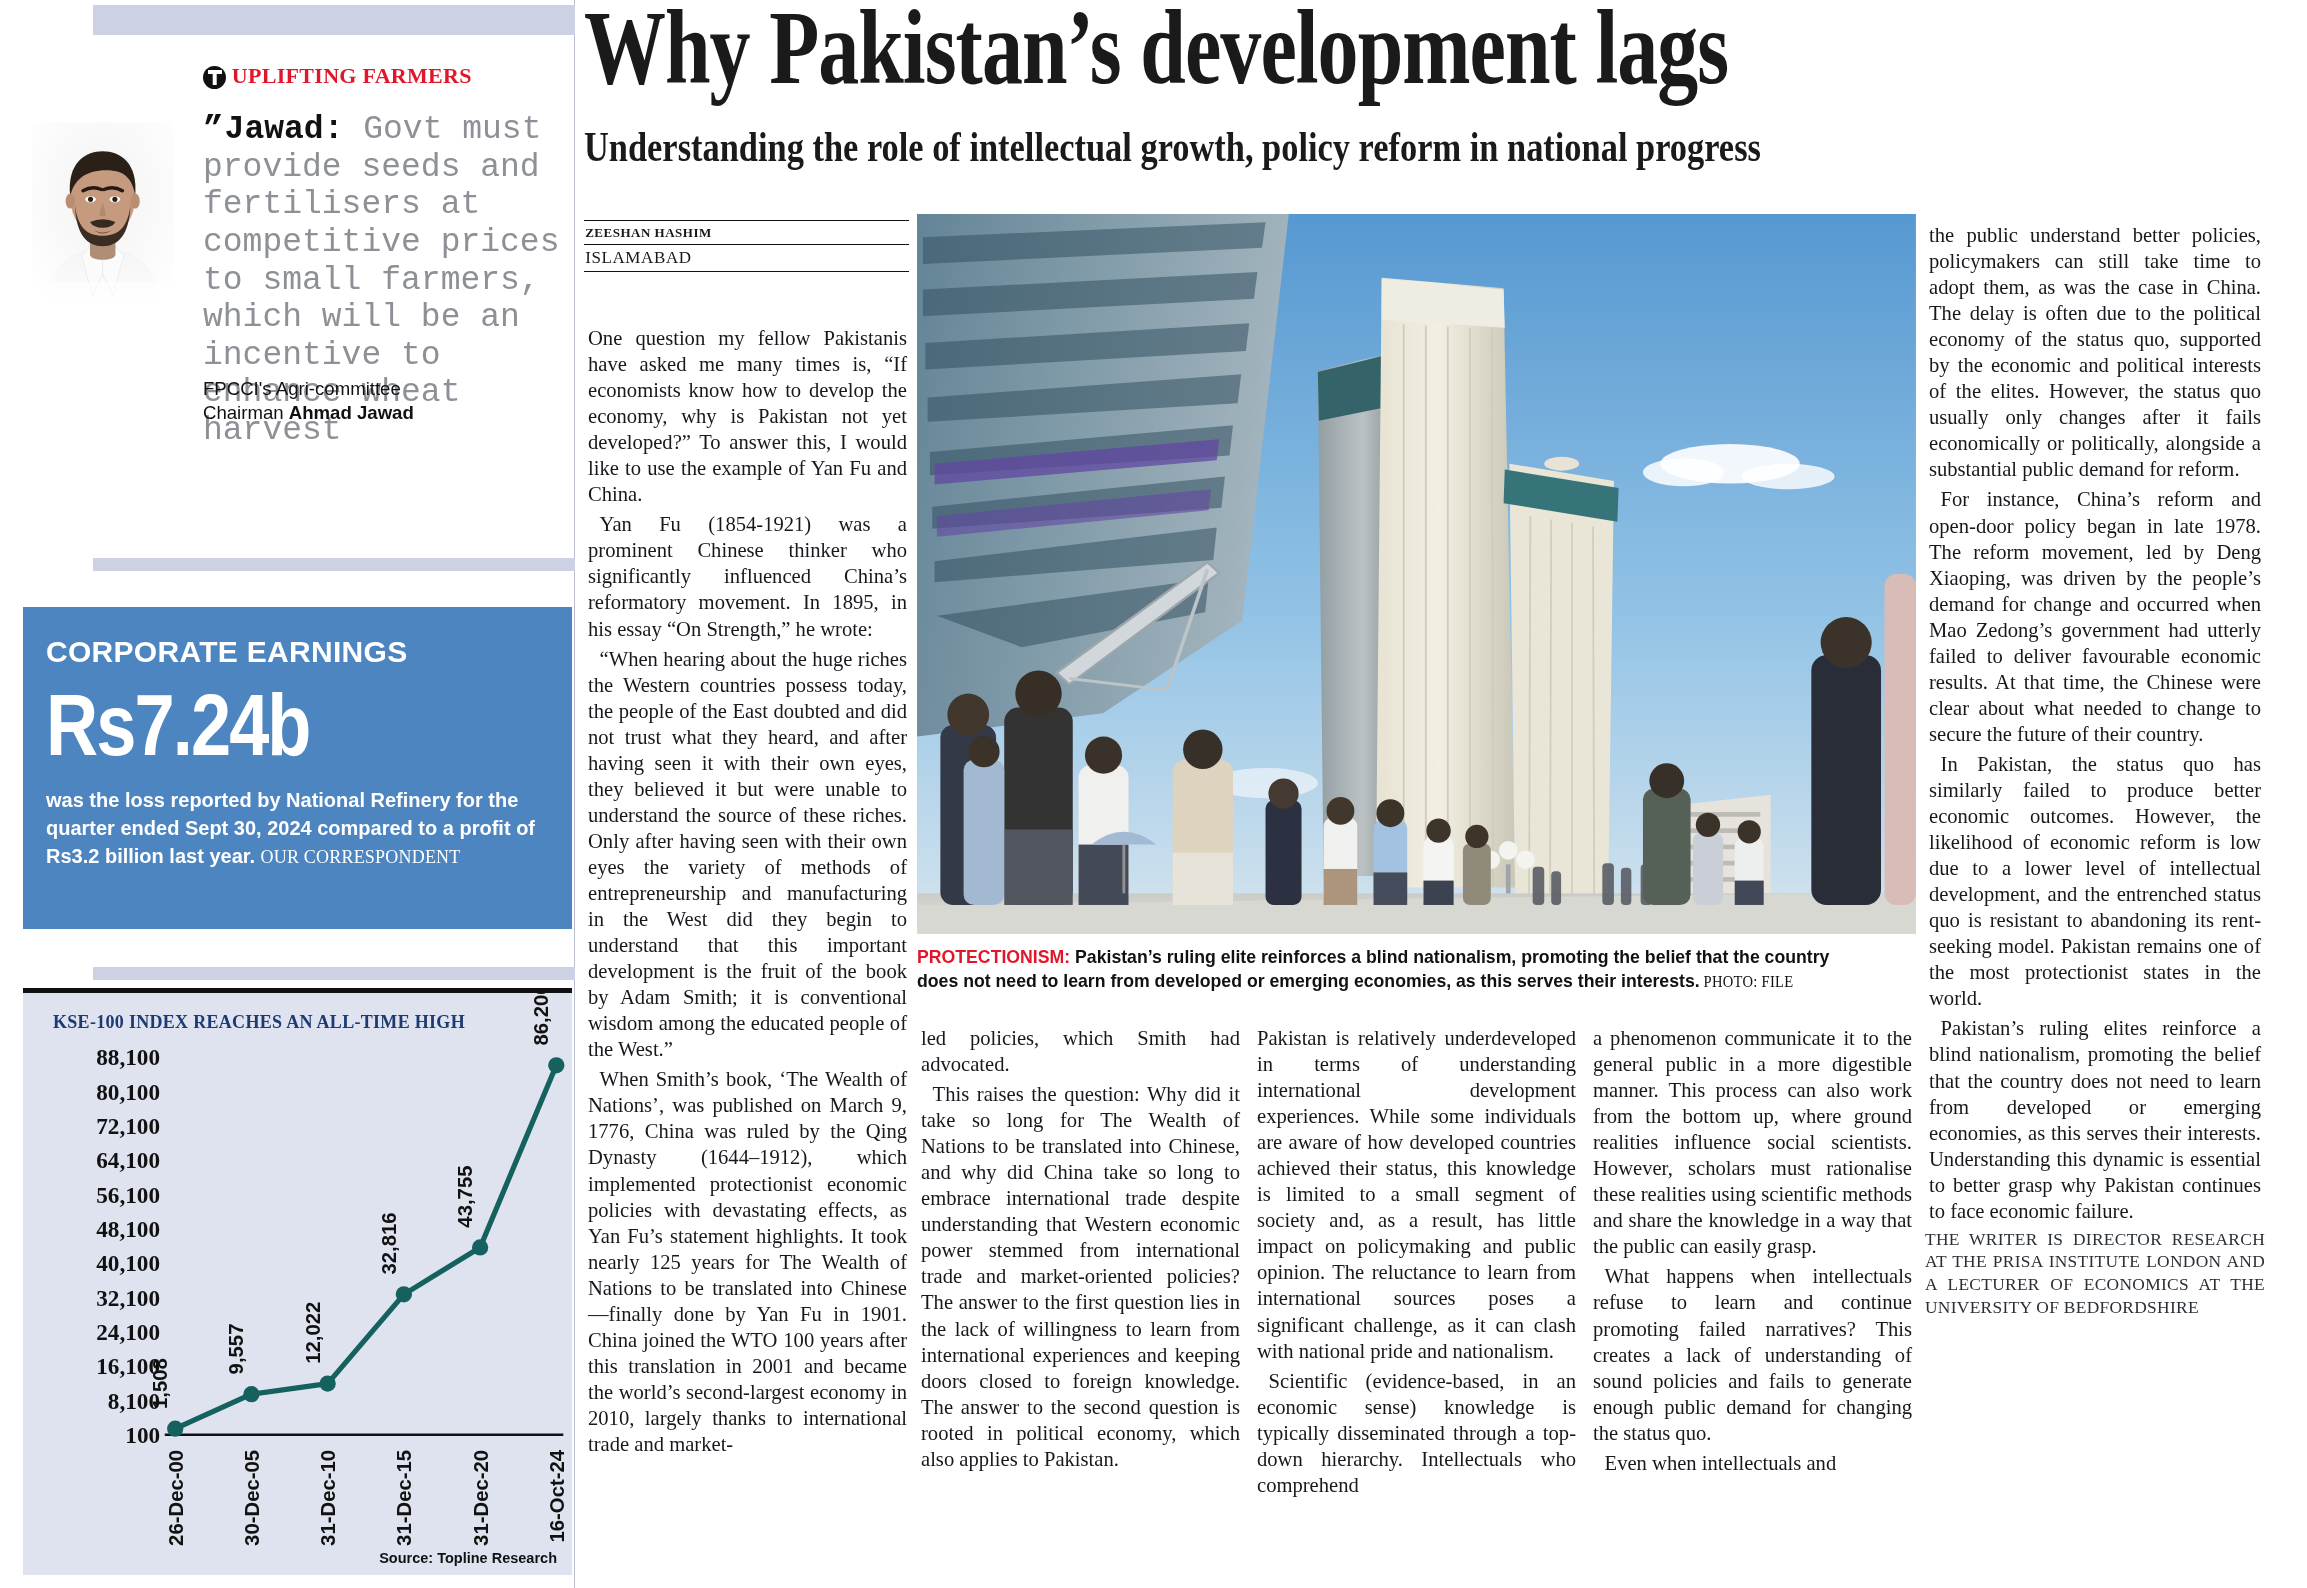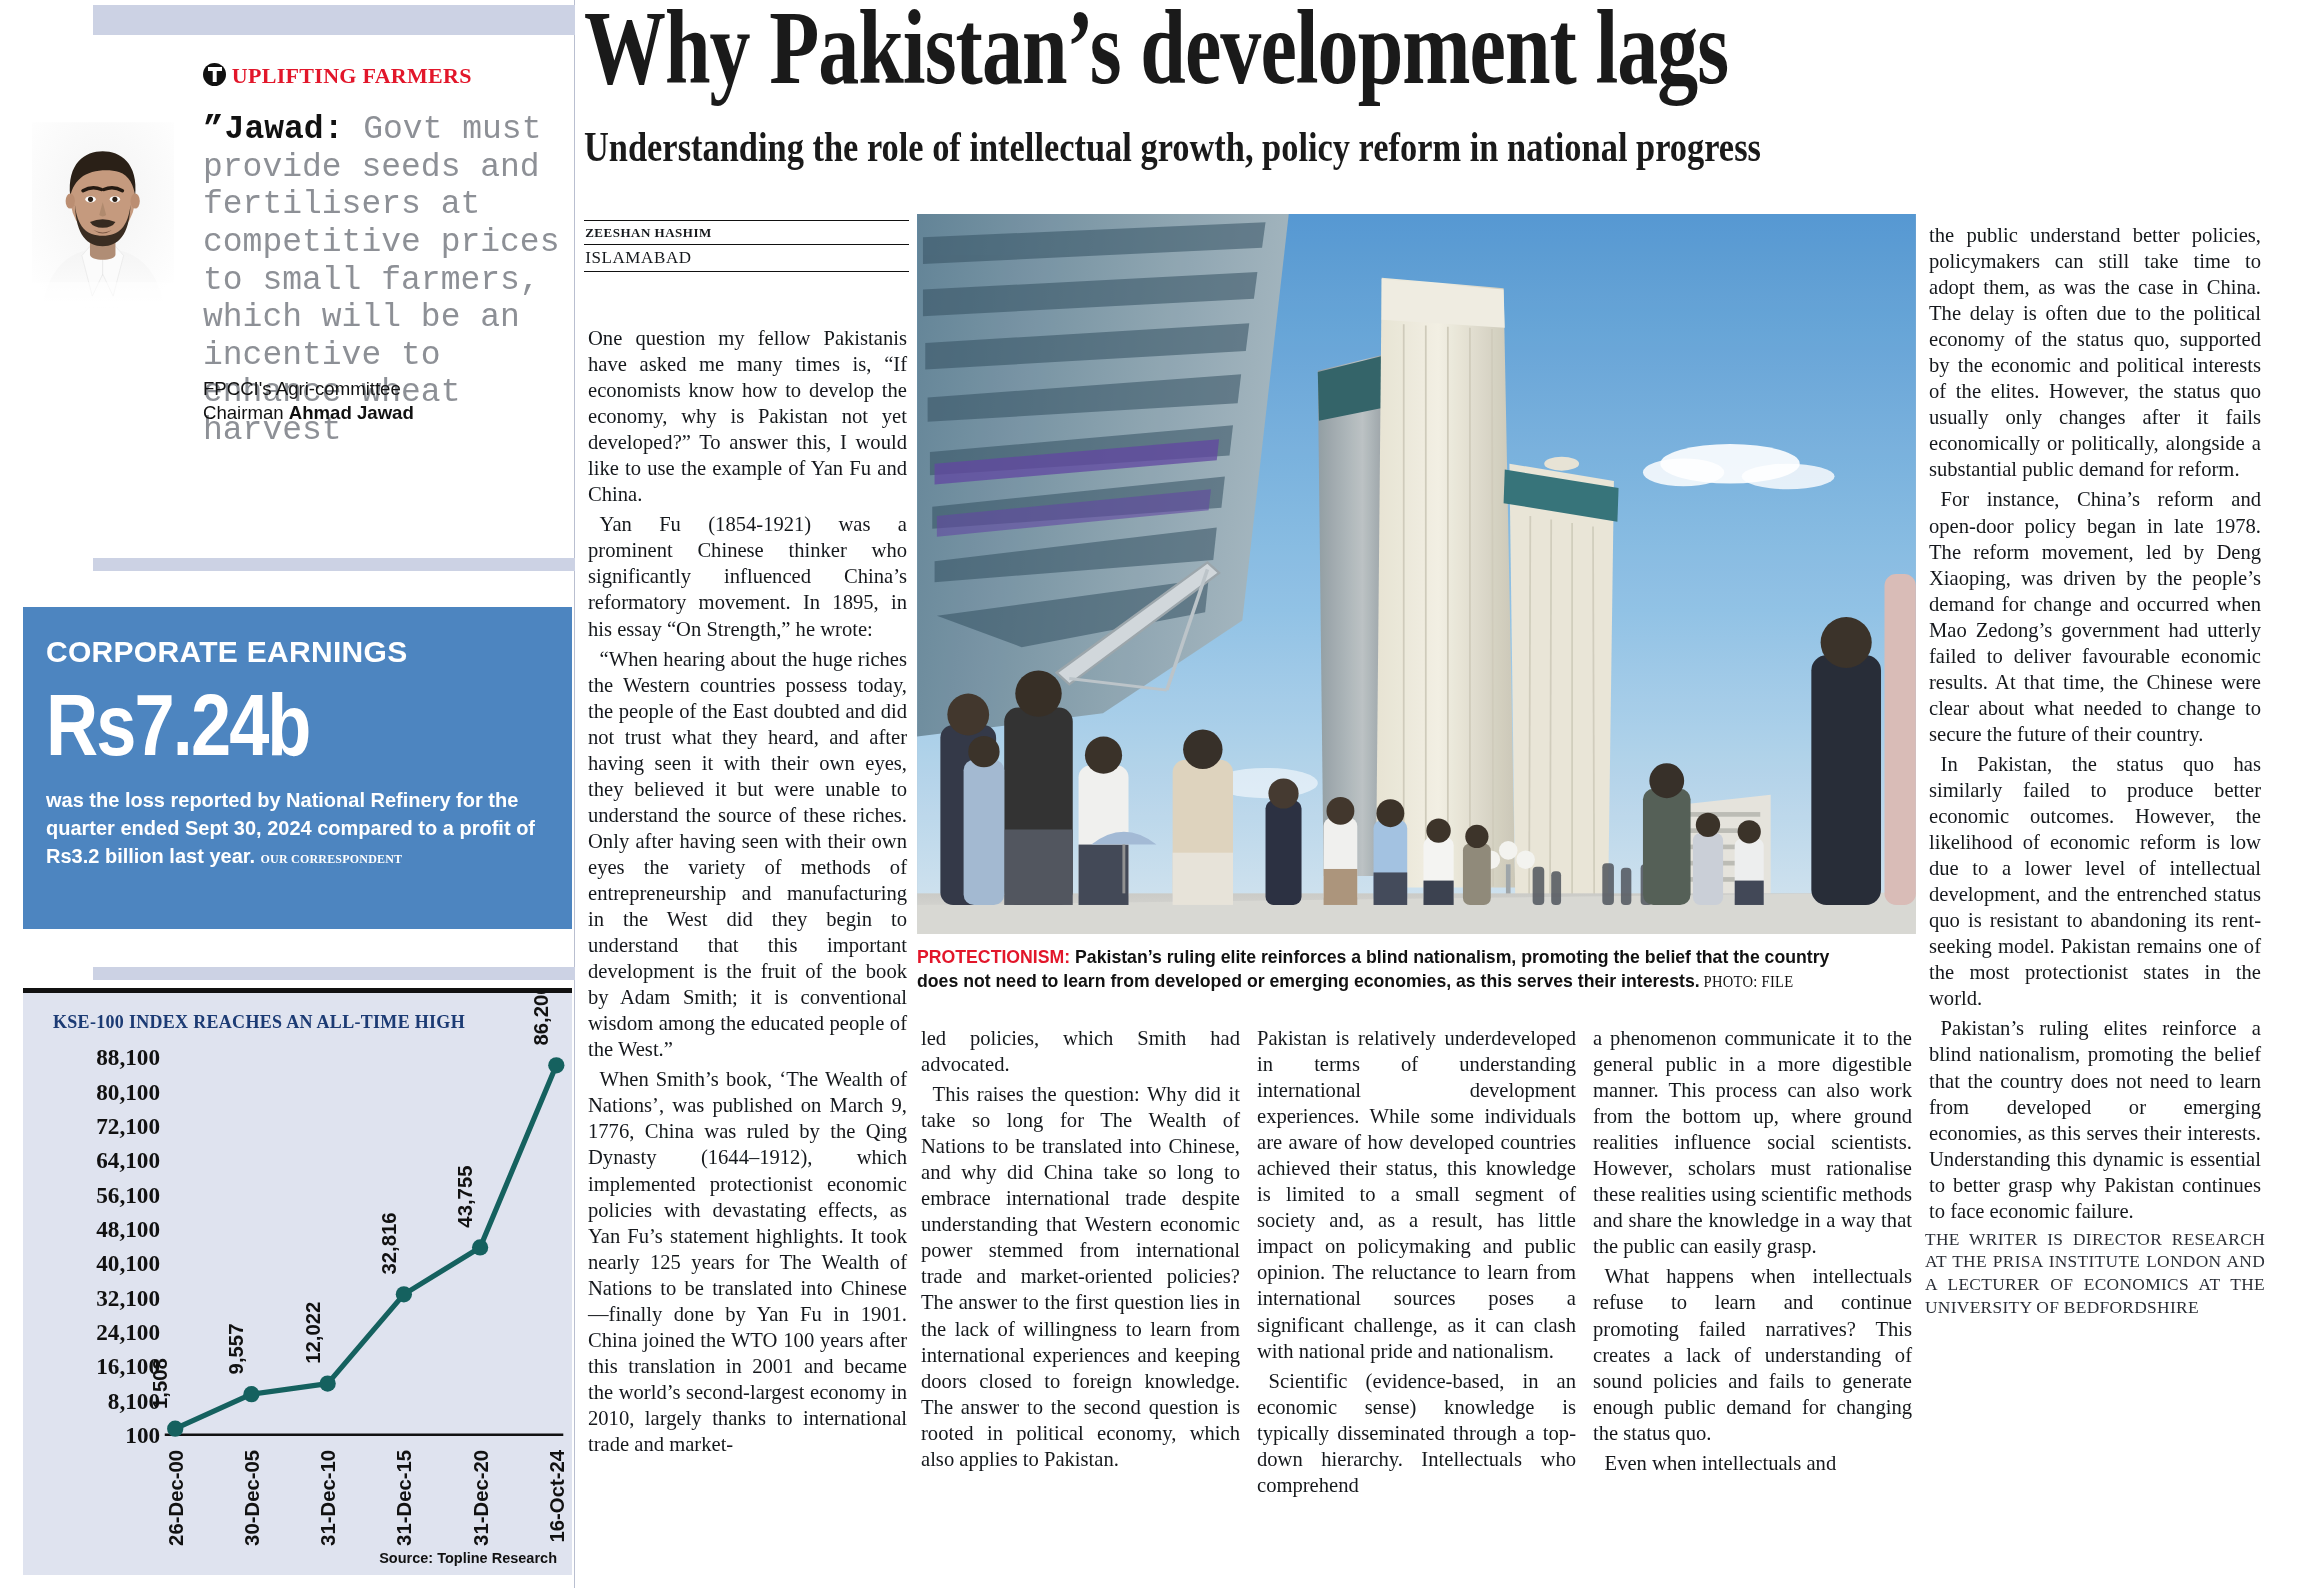--- a/index.html
+++ b/index.html
@@ -25,21 +25,21 @@
   }
 
   
   .promo { position:absolute; left:0; top:52px; width:572px; height:511px; }
   .promo-photo {
     position:absolute; left:32px; top:70px; width:142px; height:186px;
     overflow:hidden;
   }
   .kicker {
     position:absolute; left:203px; top:10.5px;
-    display:flex; align-items:flex-start; gap:5.8px;
+    display:flex; align-items:flex-end; gap:5.8px;
   }
   .kicker-mark {
     width:23px; height:23px; border-radius:50%;
     background:#111; position:relative; flex:0 0 auto;
   }
   .kicker-mark::after{
     content:""; position:absolute; left:50%; top:4.1px;
     transform:translateX(-50%);
     width:4.6px; height:15px; background:#fff;
   }
@@ -94,21 +94,21 @@
     letter-spacing:-2.3px; margin-top:10.5px;
     transform:scaleX(.82); transform-origin:left center;
   }
   .earn-body {
     font-family:"Liberation Sans", sans-serif;
     font-weight:bold; font-size:20px; line-height:1.42;
     margin-top:16.3px;
   }
   .earn-body .corr {
     font-family:"Liberation Serif", serif;
-    font-weight:bold; font-size:12px; letter-spacing:0.2px;
+    font-weight:normal; font-size:18px; letter-spacing:0.2px;
   }
 
   
   .chart-wrap {
     position:absolute; left:23px; top:988px;
     width:549px; height:587px;
     background:#dfe3ef;
     border-top:5.2px solid #111;
   }
   .chart-title {

